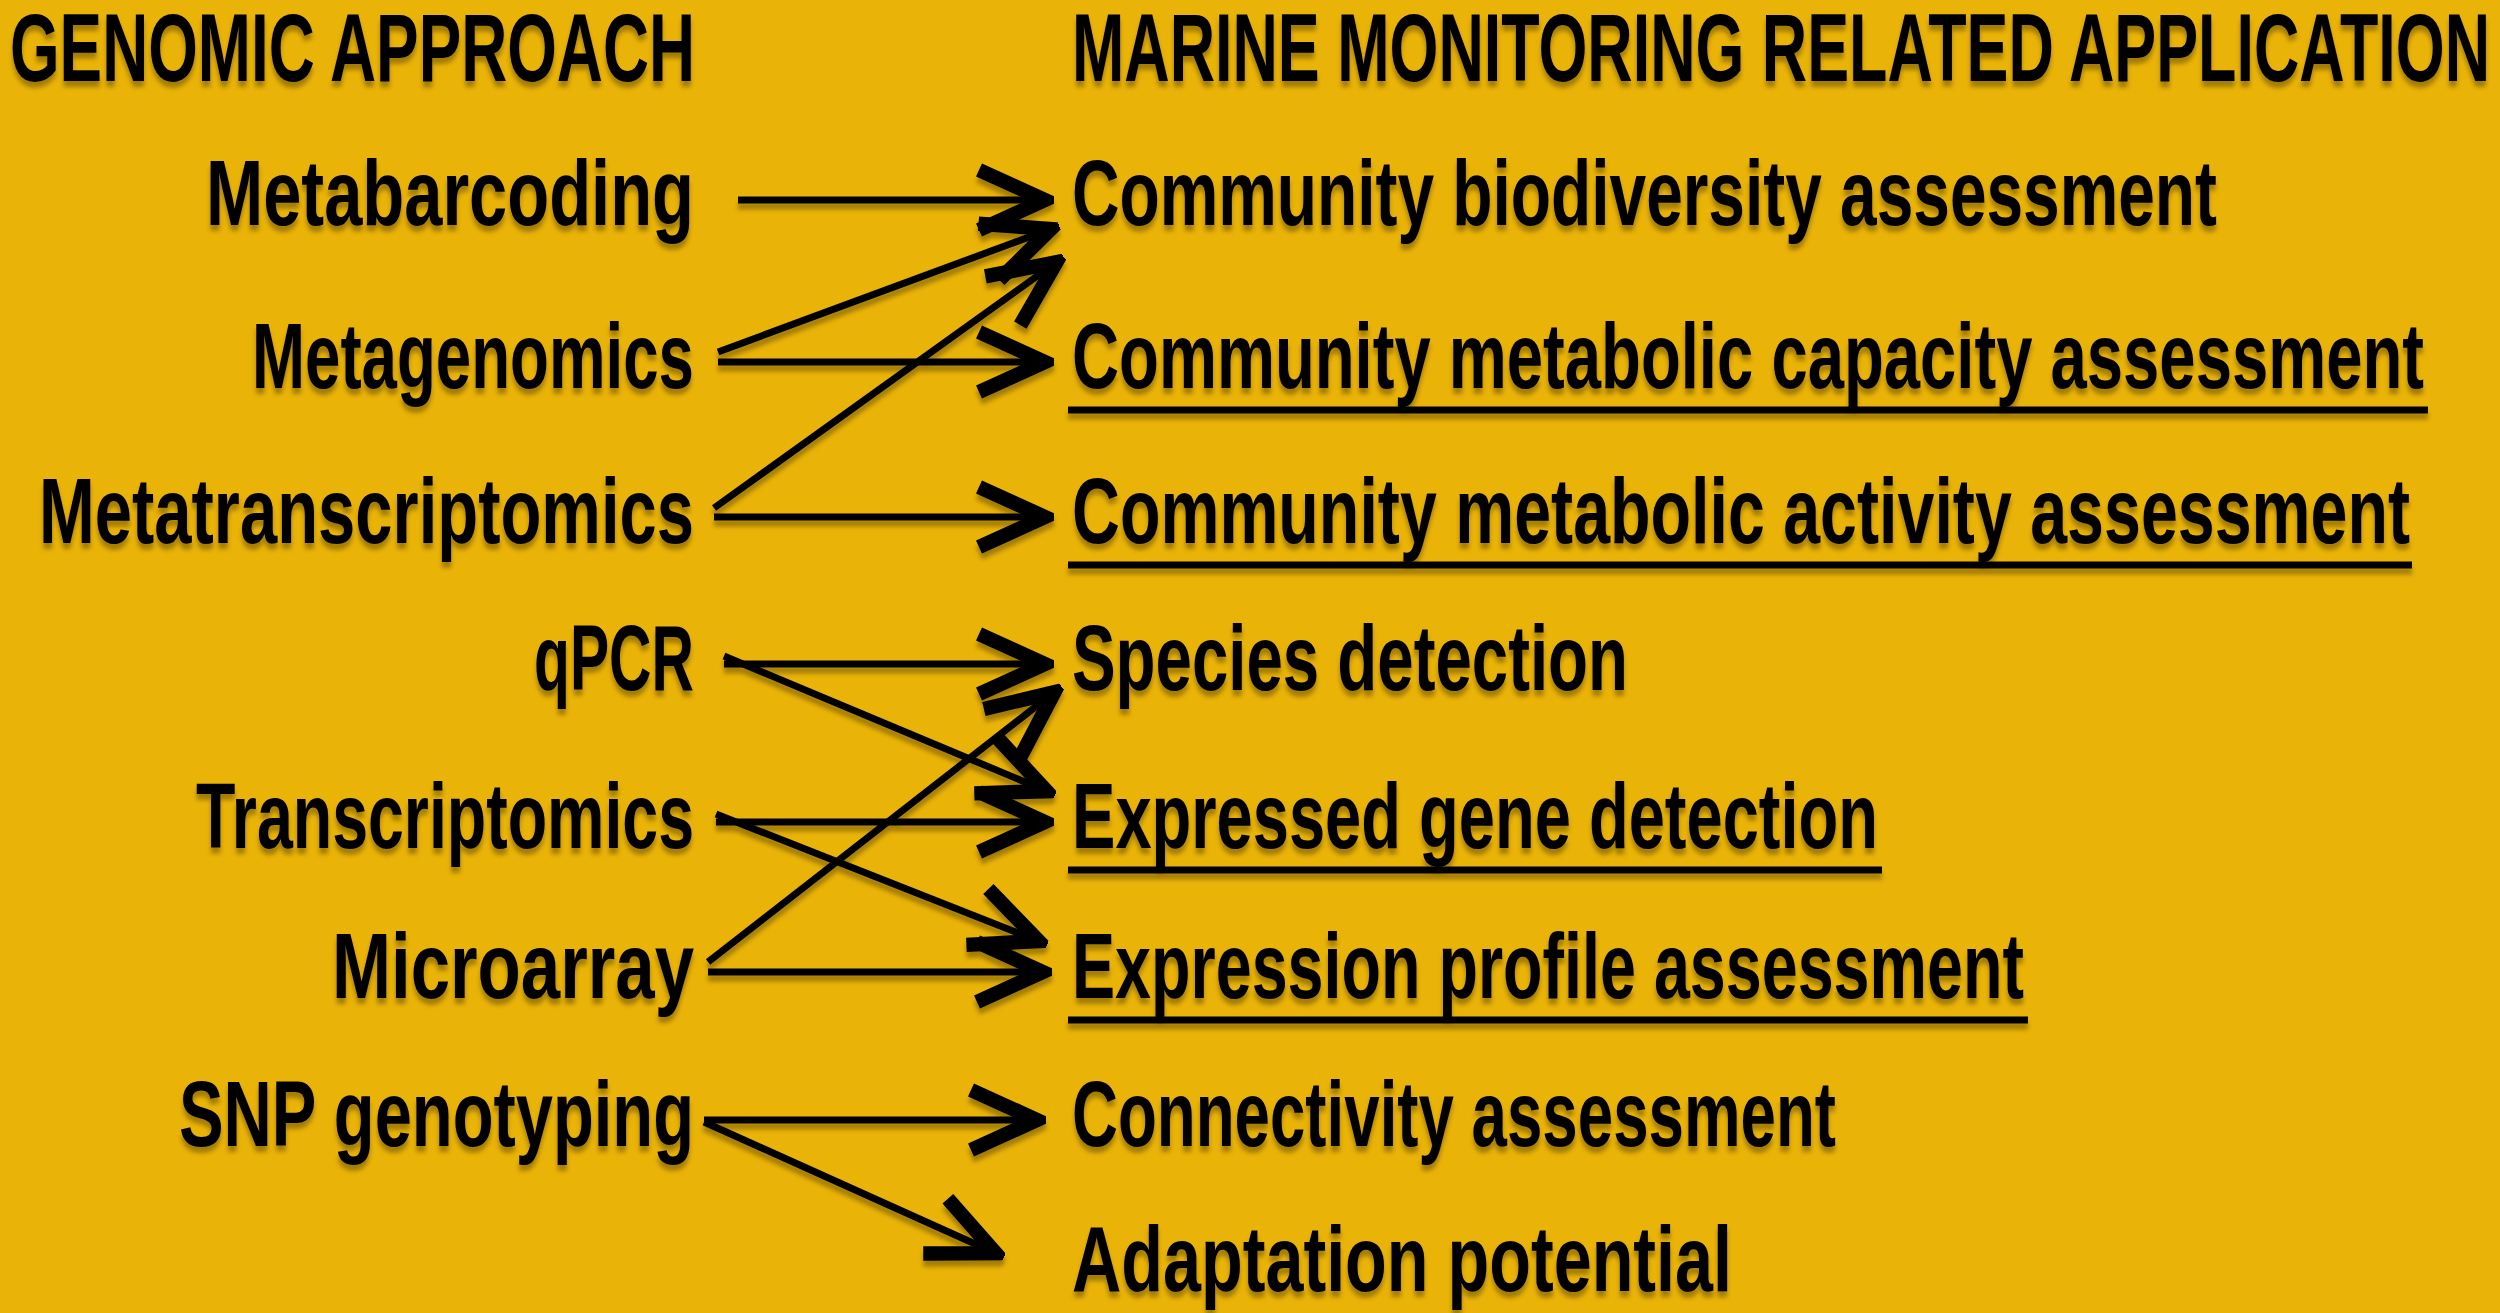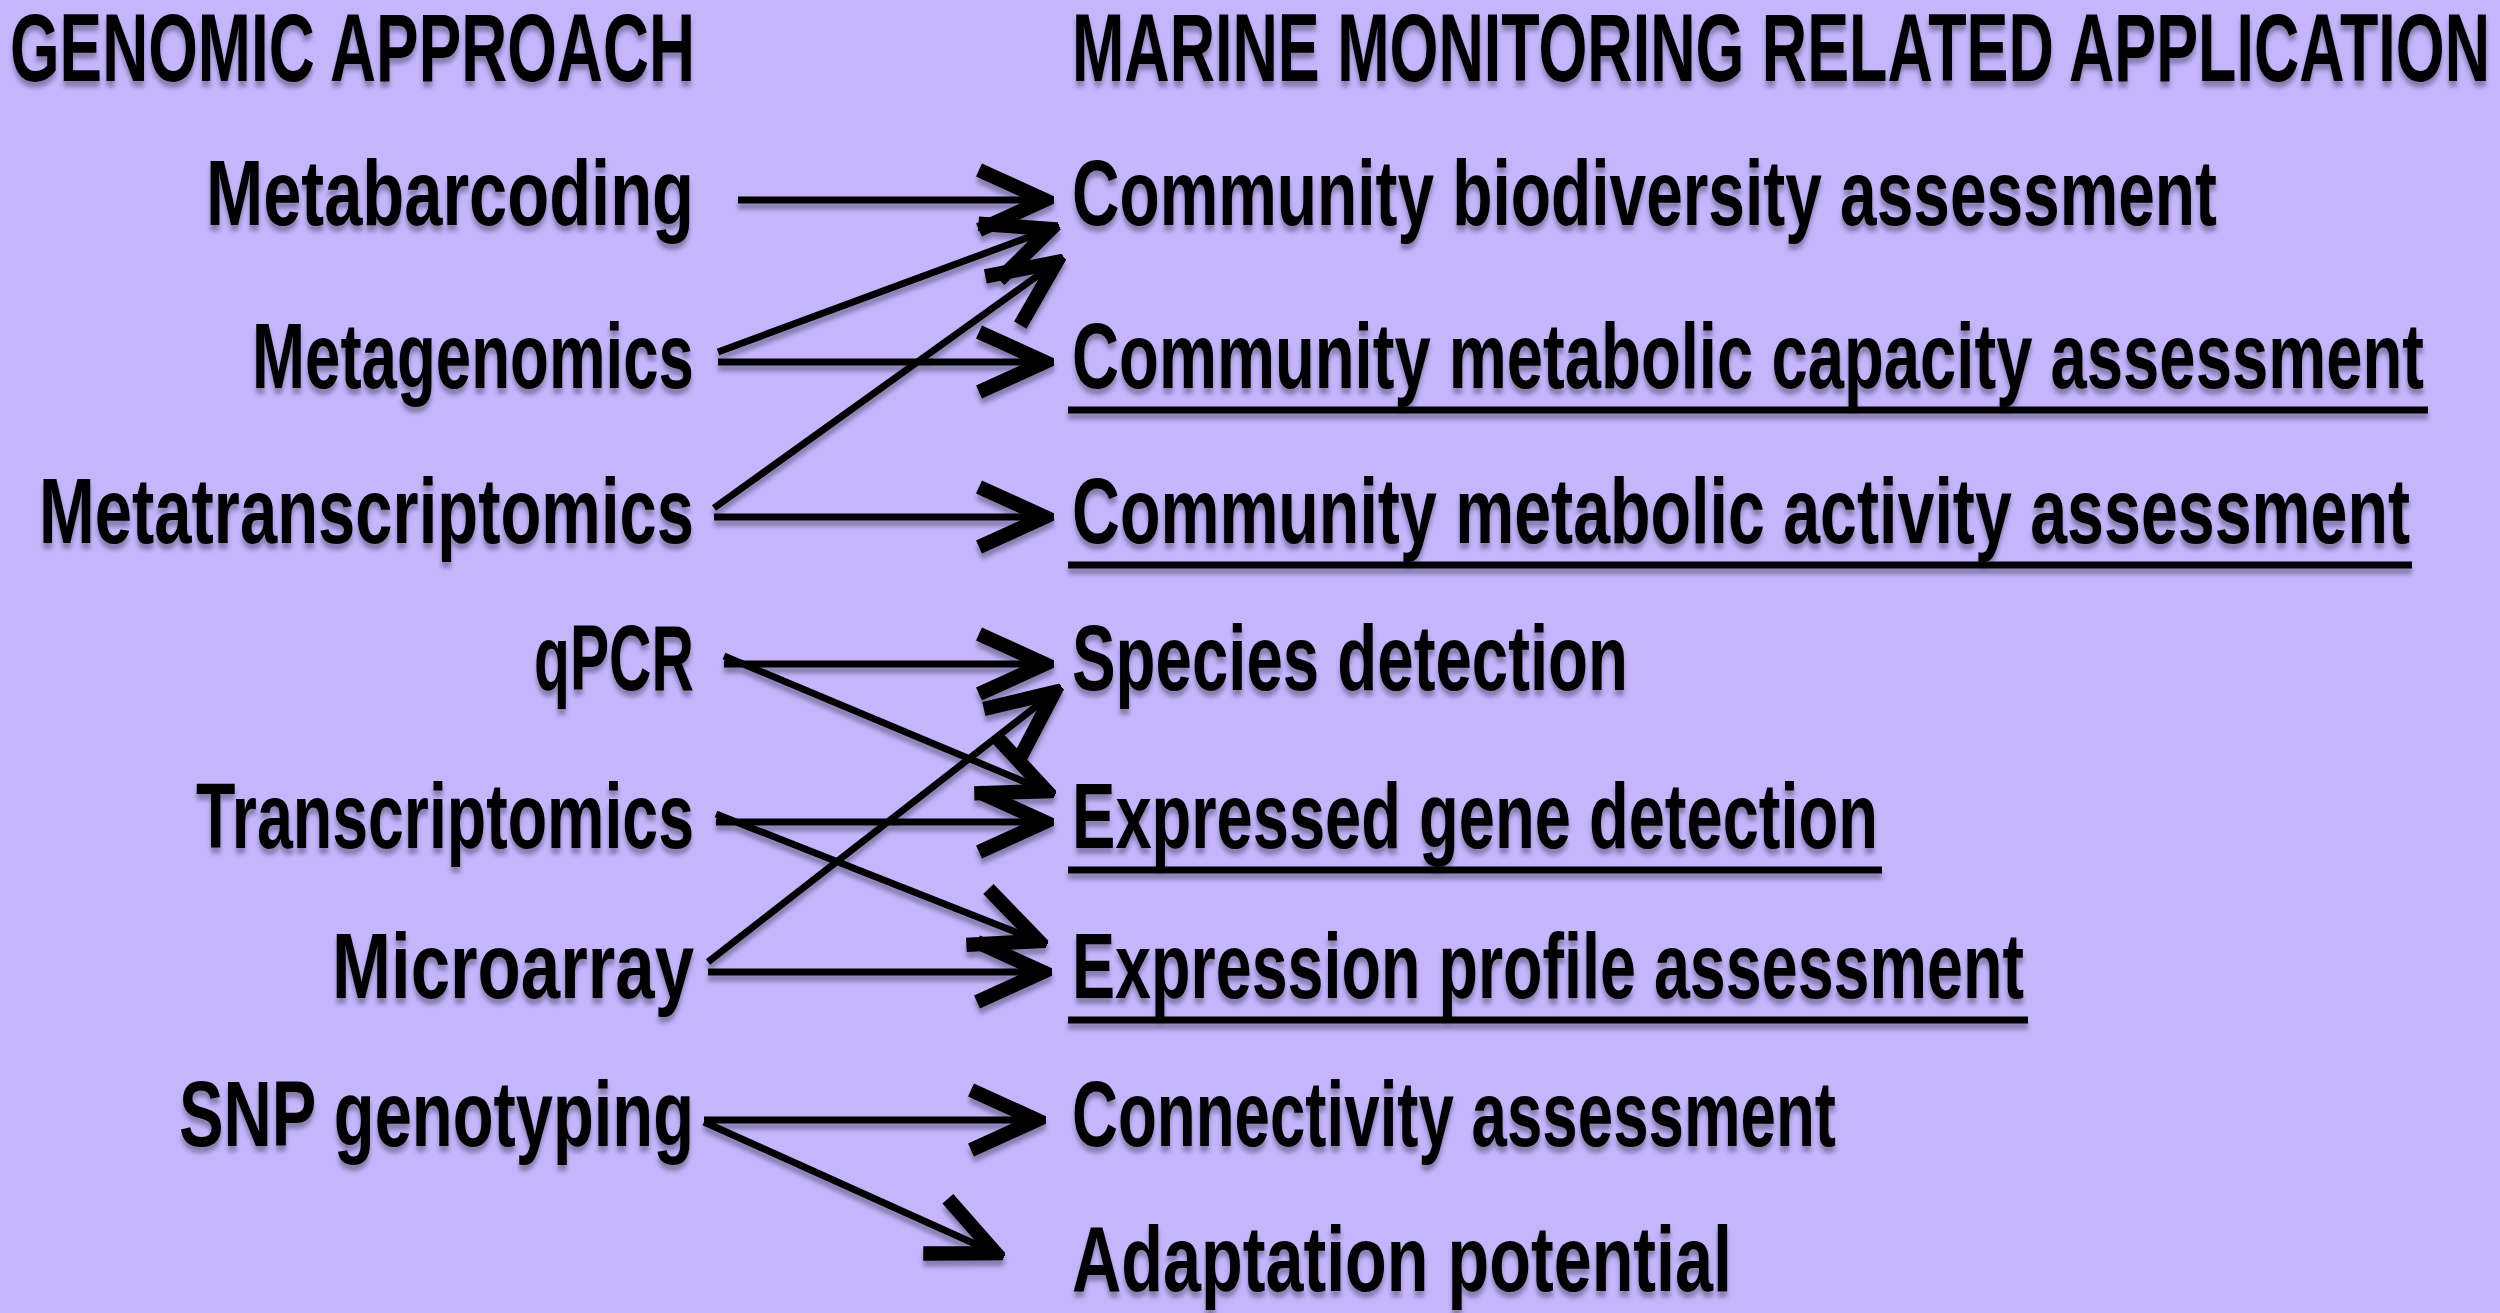--- a/index.html
+++ b/index.html
@@ -4,21 +4,21 @@
 <style>
   html, body {
     margin: 0;
     padding: 0;
     background: #ffffff;
   }
   .canvas {
     position: relative;
     width: 2500px;
     height: 1313px;
-    background: #c4b5fd;
+    background: #eab308;
     overflow: hidden;
   }
   svg {
     display: block;
     width: 2500px;
     height: 1313px;
   }
   .fig-shadow {
     filter: drop-shadow(0px 6px 2px rgba(0,0,0,0.30));
   }

